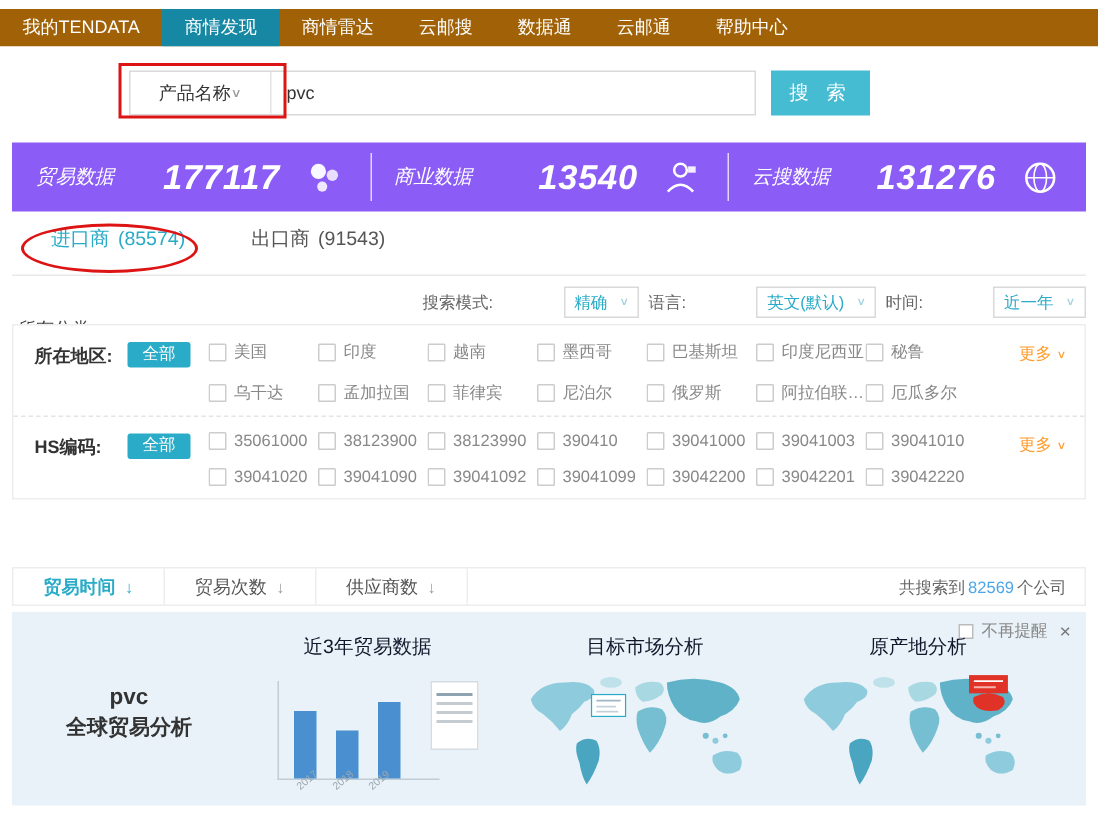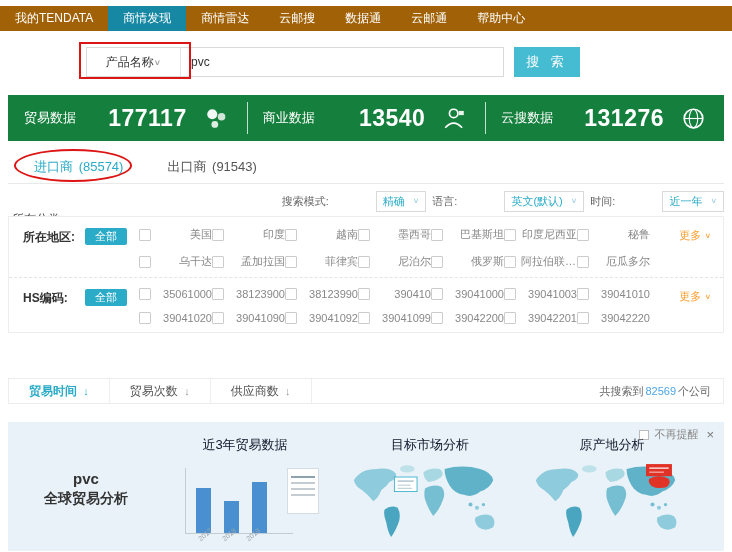--- a/index.html
+++ b/index.html
@@ -21,68 +21,68 @@
   .search-cat .chev { color:#999; font-size:10px; transform:scaleY(.8); }
   .search-input { border:0; outline:0; flex:1; padding:0 10px; font-size:12px; color:#333; background:transparent; }
   .search-btn { position:absolute; left:514px; top:16px; width:66px; height:30px; background:#45bcd2; color:#fff; border:0; font-size:13px; cursor:pointer; letter-spacing:4px; }
 
   
   .anno-box { position:absolute; left:79px; top:42px; width:112px; height:37px; border:2px solid #dd1414; pointer-events:none; z-index:5; }
   
   .anno-ellipse { position:absolute; left:14px; top:149px; width:118px; height:33px; border:2px solid #dd1414; border-radius:50%; pointer-events:none; z-index:5; }
 
   
-  .stats-bar { position:absolute; top:95px; left:8px; width:716px; height:46px; background:#15803d; display:flex; }
+  .stats-bar { position:absolute; top:95px; left:8px; width:716px; height:46px; background:#8b5cf6; display:flex;font-style:italic; }
   .stat { flex:1; display:flex; align-items:center; color:#fff; padding:0 16px; position:relative; }
   .stat + .stat::before { content:""; position:absolute; left:0; top:7px; bottom:7px; width:1px; background:rgba(255,255,255,.75); }
   .stat-label { font-size:13px; }
   .stat-value { font-size:23px; font-weight:bold; margin-left:auto; margin-right:16px; letter-spacing:.5px; }
   .stat-icon { width:28px; height:28px; display:flex; align-items:center; }
 
   
-  .tabs-row { position:absolute; top:150px; left:8px; width:716px; height:34px; background:#fff; border-bottom:1px solid #e9e9e9; display:flex; align-items:center; }
+  .tabs-row { position:absolute; top:150px; left:8px; width:716px; height:34px; background:#fff; border-bottom:1px solid #e9e9e9; display:flex; }
   .tab { margin-left:26px; font-size:13px; color:#555; cursor:pointer; }
   .tab.active { color:#2aabc8; }
   .tab .cnt { margin-left:2px; }
 
   
   .class-row { position:absolute; top:189px; left:8px; width:716px; height:24px; display:flex; align-items:center; font-size:12px; }
   .all-cat { color:#444; margin-left:4px; cursor:pointer;margin-top:36px; }
   .all-cat .arr { color:#999; font-size:10px; margin-left:2px; }
   .mode-group { margin-left:auto; display:flex; align-items:center; gap:6px; }
   .mode-label { color:#666; font-size:11px; }
   .select-box { border:1px solid #d9d9d9; background:#fff; height:21px; padding:0 6px; display:flex; align-items:center; gap:8px; font-size:11px; color:#2aabc8; cursor:pointer;margin-left:41px; }
   .select-box .chev { color:#9fcfdd; font-size:9px; transform:scaleY(.8); }
 
   
   .filter-box { position:absolute; top:216px; left:8px; width:716px; background:#fff; border:1px solid #ededed; }
   .filter-row { display:flex; align-items:flex-start; padding:10px 14px 8px 14px; position:relative; }
   .filter-row + .filter-row { border-top:1px dashed #e4e4e4; }
   .filter-label { width:62px; font-weight:bold; font-size:12px; color:#333; padding-top:2px; flex:0 0 auto; }
   .all-btn { background:#2aabc8; color:#fff; font-size:11px; line-height:17px; padding:0 10px; border-radius:2px; border:0; margin-right:12px; margin-top:1px; cursor:pointer; flex:0 0 auto; }
   .cb-grid { display:grid; grid-template-columns:repeat(7,73px); row-gap:12px; flex:1 1 auto; }
-  .cb { display:inline-flex; align-items:center; font-size:11px; color:#888; cursor:pointer; white-space:nowrap; overflow:hidden;justify-content:space-between; }
+  .cb { display:inline-flex; align-items:center; font-size:11px; color:#888; cursor:pointer; white-space:nowrap; overflow:hidden; }
   .cb .box { width:12px; height:12px; border:1px solid #ccc; border-radius:1px; background:#fff; margin-right:5px; flex:0 0 auto; font-size:9px; line-height:11px; text-align:center; color:transparent; }
   .cb.checked .box { background:#2aabc8; border-color:#2aabc8; color:#fff; }
   .cb .lbl { overflow:hidden; text-overflow:ellipsis; }
   .more-link { position:absolute; right:12px; top:11px; color:#ff9d2e; font-size:11px; cursor:pointer; }
   .more-link .chev { font-size:9px; transform:scaleY(.8); display:inline-block; }
   .adv-opts { display:flex; gap:34px; flex:1; }
 
   
   .sort-bar { position:absolute; top:378px; left:8px; width:716px; height:26px; background:#fff; border:1px solid #ededed; display:flex; align-items:center; }
   .sort-item { padding:0 20px; font-size:12px; color:#555; border-right:1px solid #eee; line-height:24px; cursor:pointer; }
   .sort-item .arr { font-size:11px; color:#999; margin-left:3px; }
   .sort-item.active { color:#2aabc8; font-weight:bold; }
   .sort-item.active .arr { color:#2aabc8; }
   .sort-results { margin-left:auto; padding-right:12px; font-size:11px; color:#666; }
   .sort-results .count { color:#4da6e8; margin:0 2px; }
 
   
-  .analysis { position:absolute; top:422px; left:8px; width:716px; height:129px; background:#e9f2f8; }
+  .analysis { position:absolute; top:408px; left:8px; width:716px; height:129px; background:#e9f2f8; }
   .dismiss { position:absolute; top:5px; right:10px; font-size:11px; color:#888; display:flex; align-items:center; gap:5px; cursor:pointer; }
   .dismiss .box { width:10px; height:10px; border:1px solid #bbb; background:#fff; }
   .dismiss .x { color:#777; font-size:13px; margin-left:3px; }
   .panel-title { position:absolute; left:16px; top:48px; width:124px; text-align:center; font-weight:bold; color:#333; }
   .panel-title .t1 { font-size:15px; }
   .panel-title .t2 { font-size:14px; margin-top:3px; }
   .ana-card { position:absolute; top:14px; width:170px; }
   .ana-card .card-title { text-align:center; font-size:13px; color:#0f172a; }
   .card1 { left:152px; } .card2 { left:337px; } .card3 { left:519px; }
 

